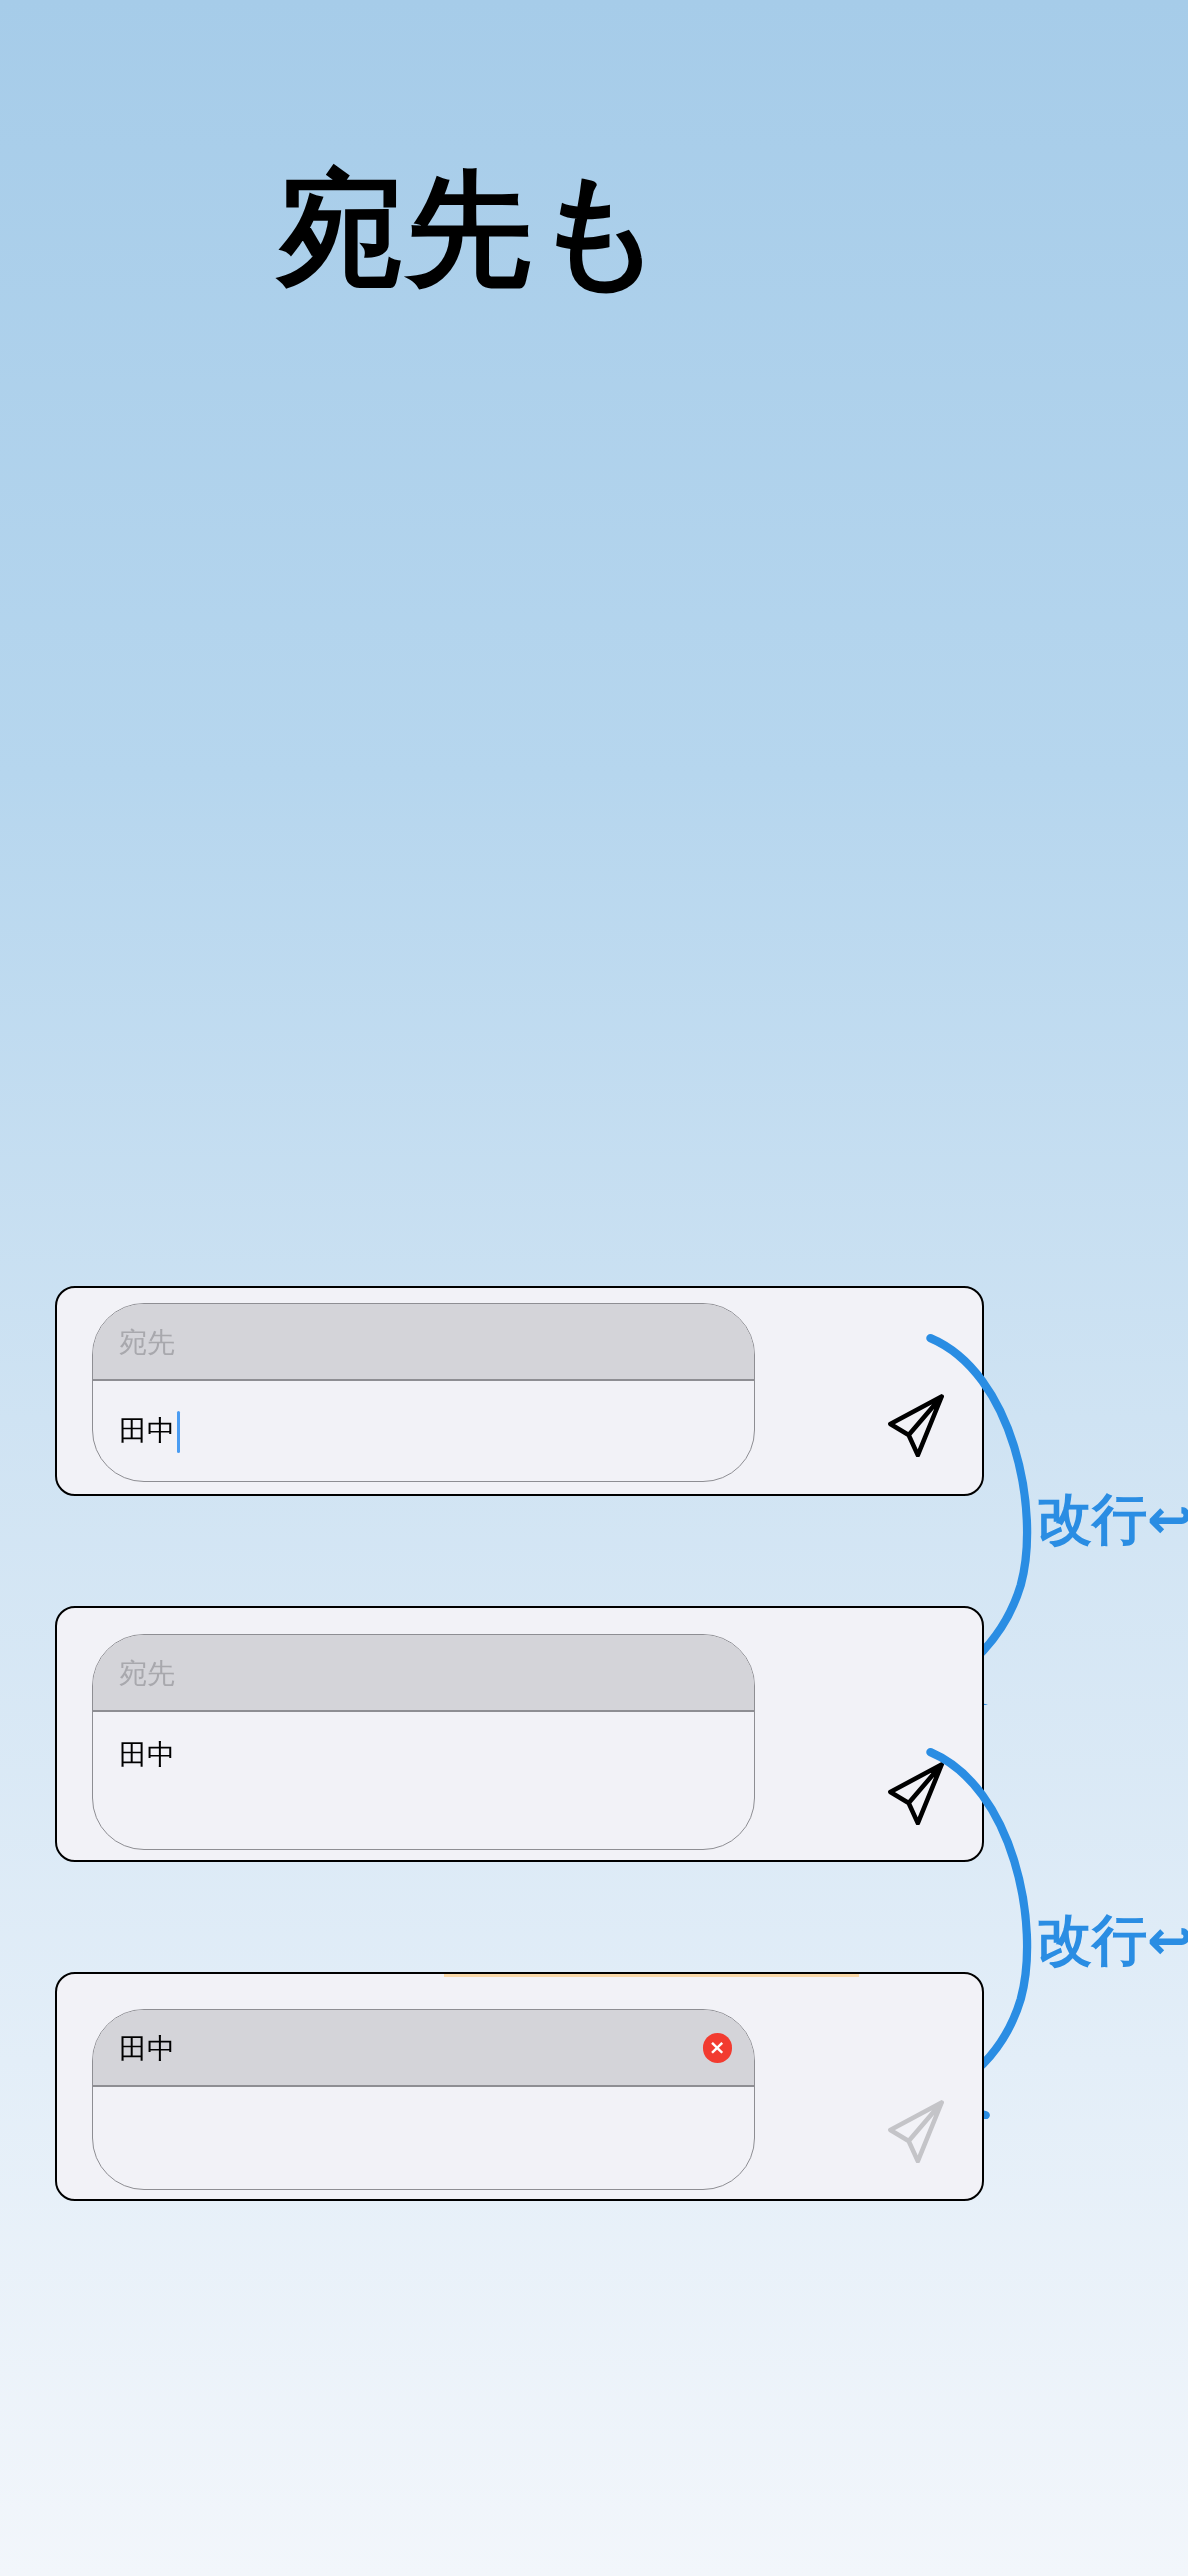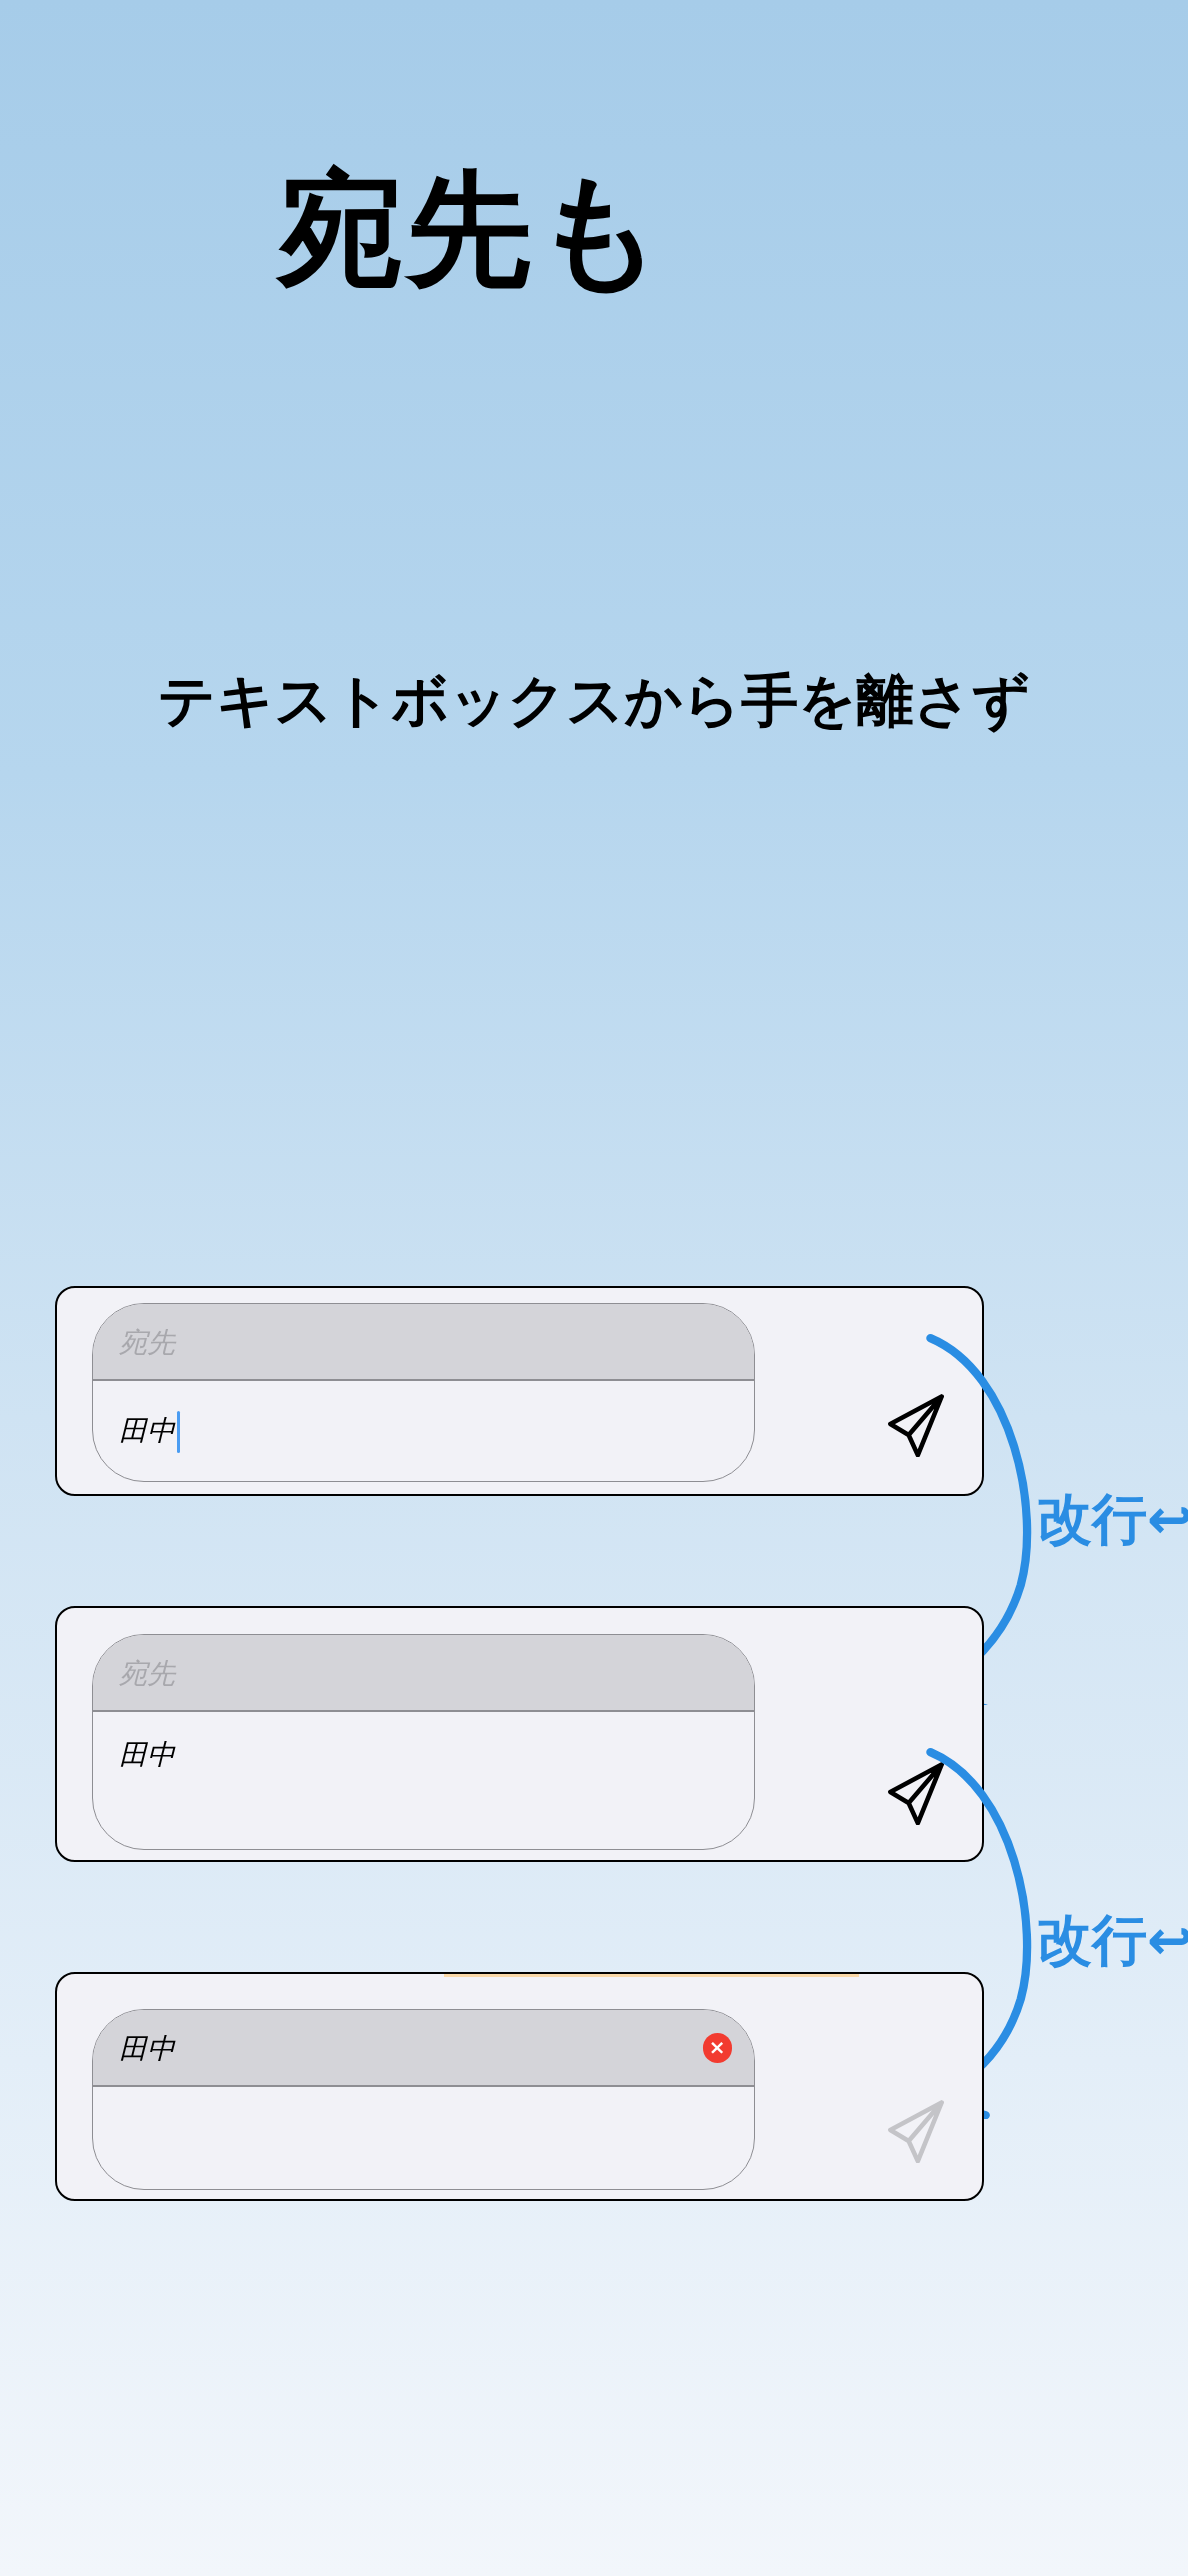--- a/index.html
+++ b/index.html
@@ -12,21 +12,21 @@
     position:absolute; left:0; top:157px; width:944px; text-align:center;
     font-weight:bold; font-size:125px; line-height:146px; color:#000; letter-spacing:3.7px;
   }
   .headline div { white-space:nowrap; }
   .subhead {
     position:absolute; left:0; top:663px; width:1188px; text-align:center;
     font-weight:bold; font-size:57px; line-height:74px; color:#000;
   }
   .card {
     position:absolute; left:55px; width:929px;
-    background:#f2f2f7; border:2.8px solid #000; border-radius:20px; box-sizing:border-box;font-style:italic;
+    background:#f2f2f7; border:2.8px solid #000; border-radius:20px; box-sizing:border-box;
   }
   .field {
     position:absolute; left:35px; width:663px; box-sizing:border-box;
     border:1.8px solid #8e8e93; border-radius:52px; overflow:hidden; background:#f2f2f7;
   }
   .field-header {
     position:absolute; left:0; top:0; width:100%; background:#d4d4d9;
     border-bottom:2.8px solid #8e8e93; box-sizing:border-box;
   }
   .header-text { position:absolute; left:26px; font-size:28px; }
@@ -46,21 +46,20 @@
   .orange-line { position:absolute; left:387px; top:0; width:415px; height:2.8px; background:#f9d8a8; }
 </style>
 </head>
 <body>
 
 <div class="headline">
   <div>宛先も</div>
 </div>
 
 <div class="subhead">
-  <div>テキストボックスから手を離さず</div>
 </div>
 
 <div class="card" style="top:1286px; height:210px;">
   <div class="field" style="top:14.7px; height:179px;">
     <div class="field-header" style="height:77px;">
       <span class="header-text placeholder" style="top:20px;">宛先</span>
     </div>
     <div class="body-text" style="top:107px;">
       <span>田中</span><span class="caret"></span>
     </div>

